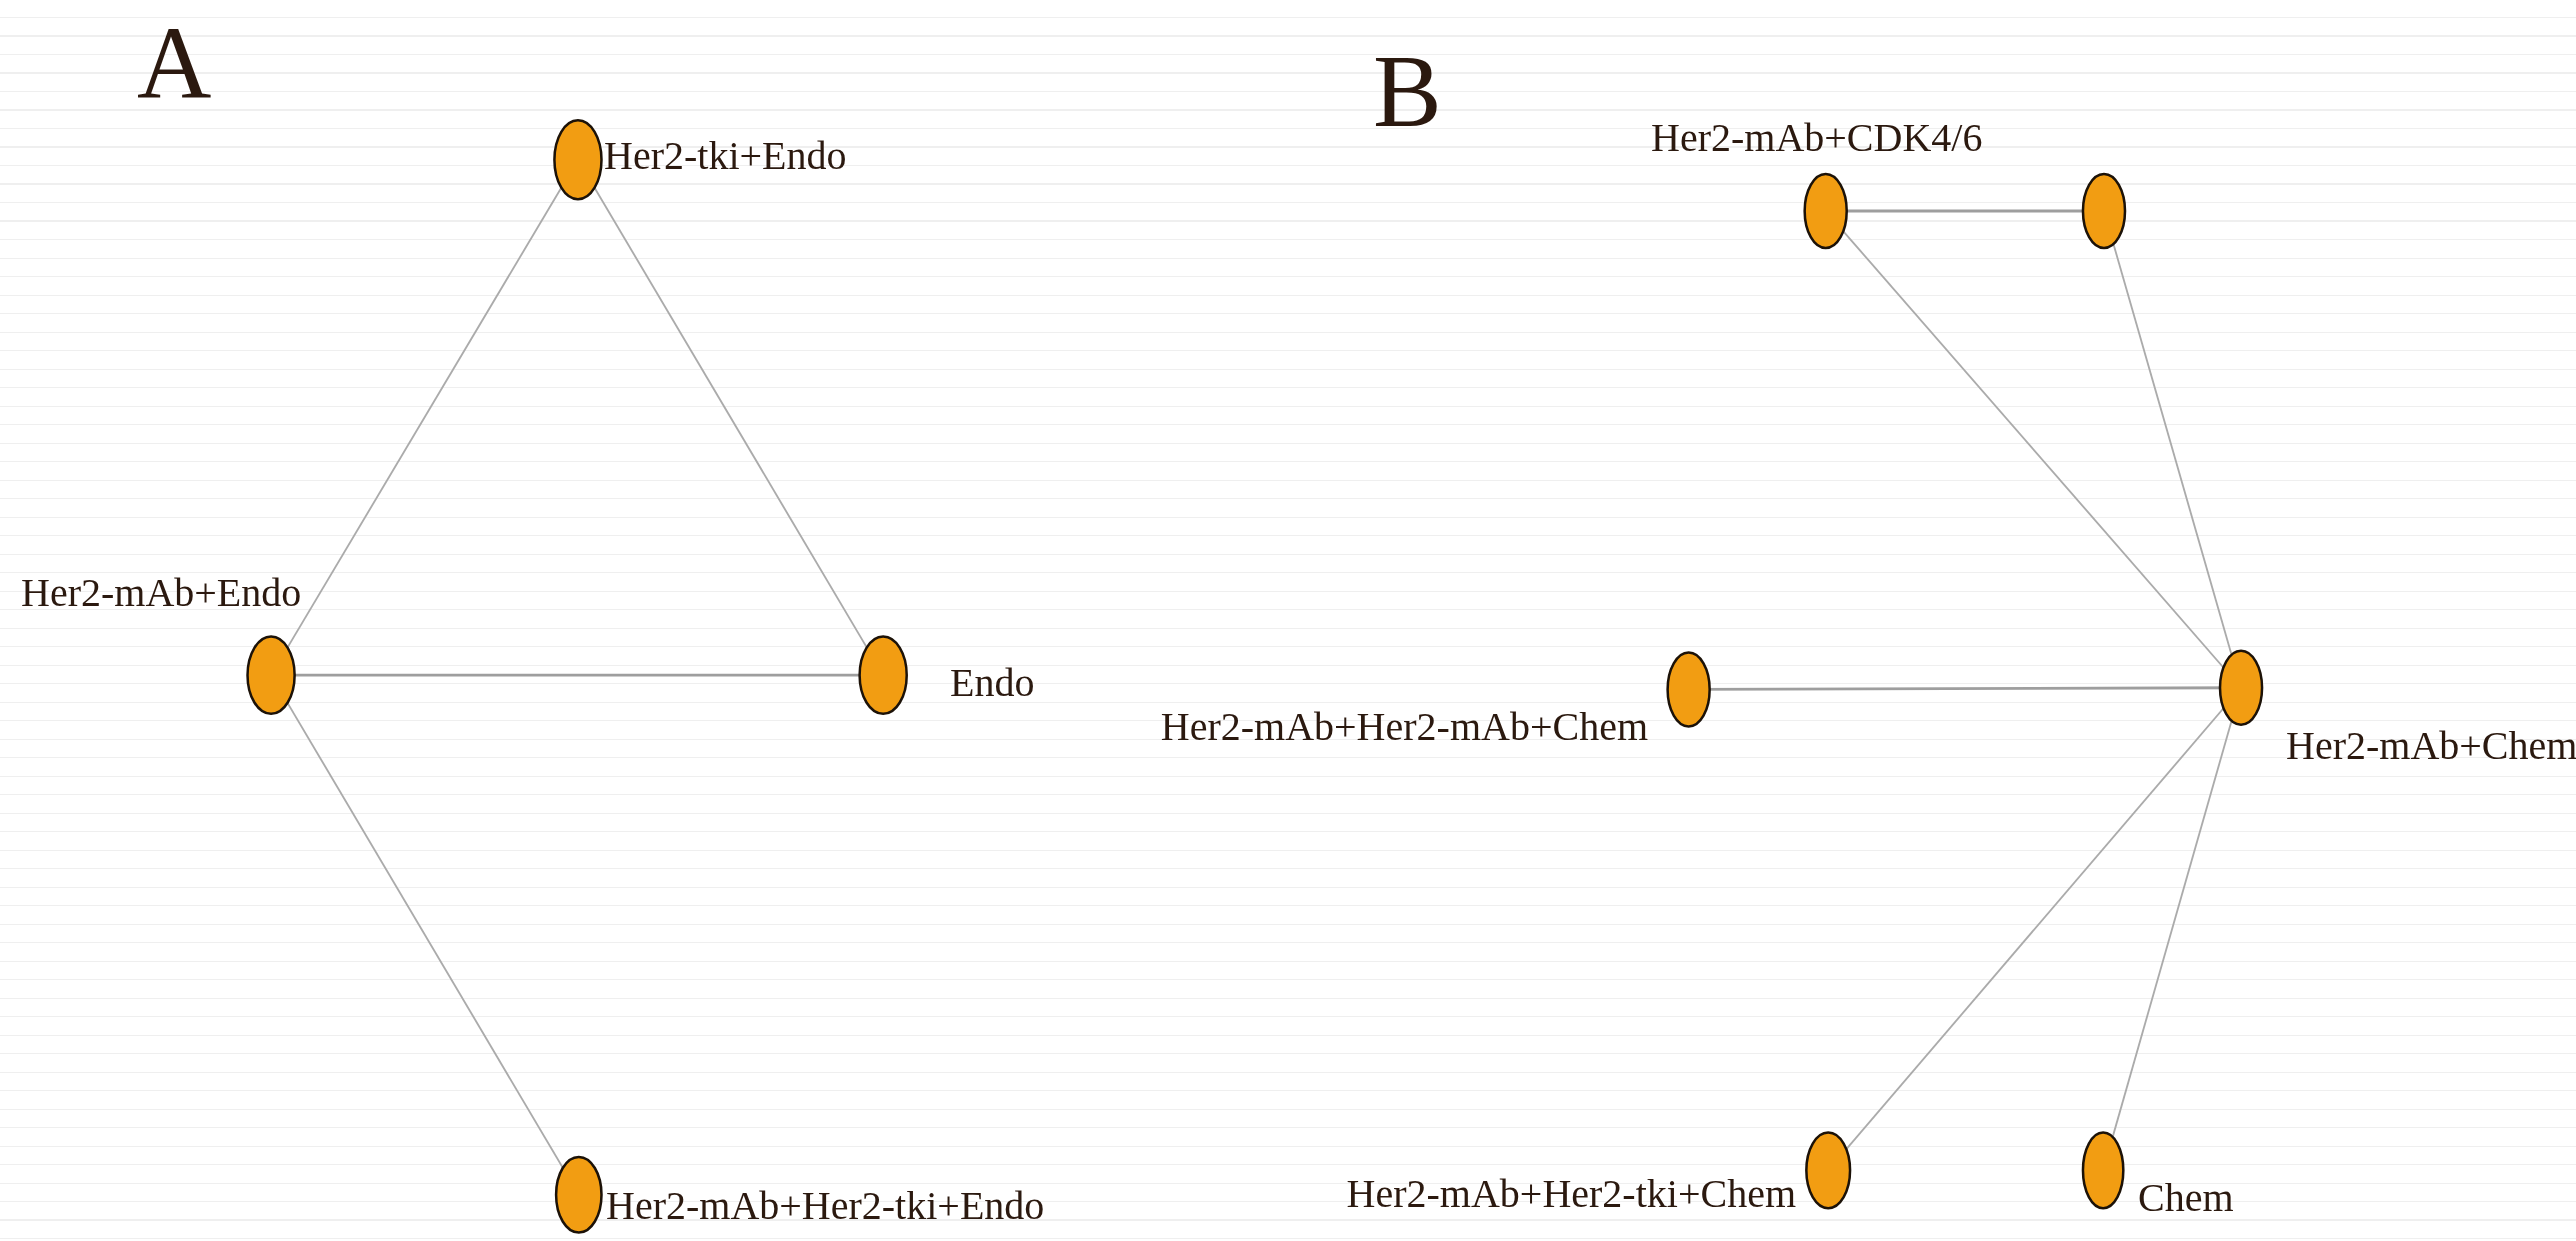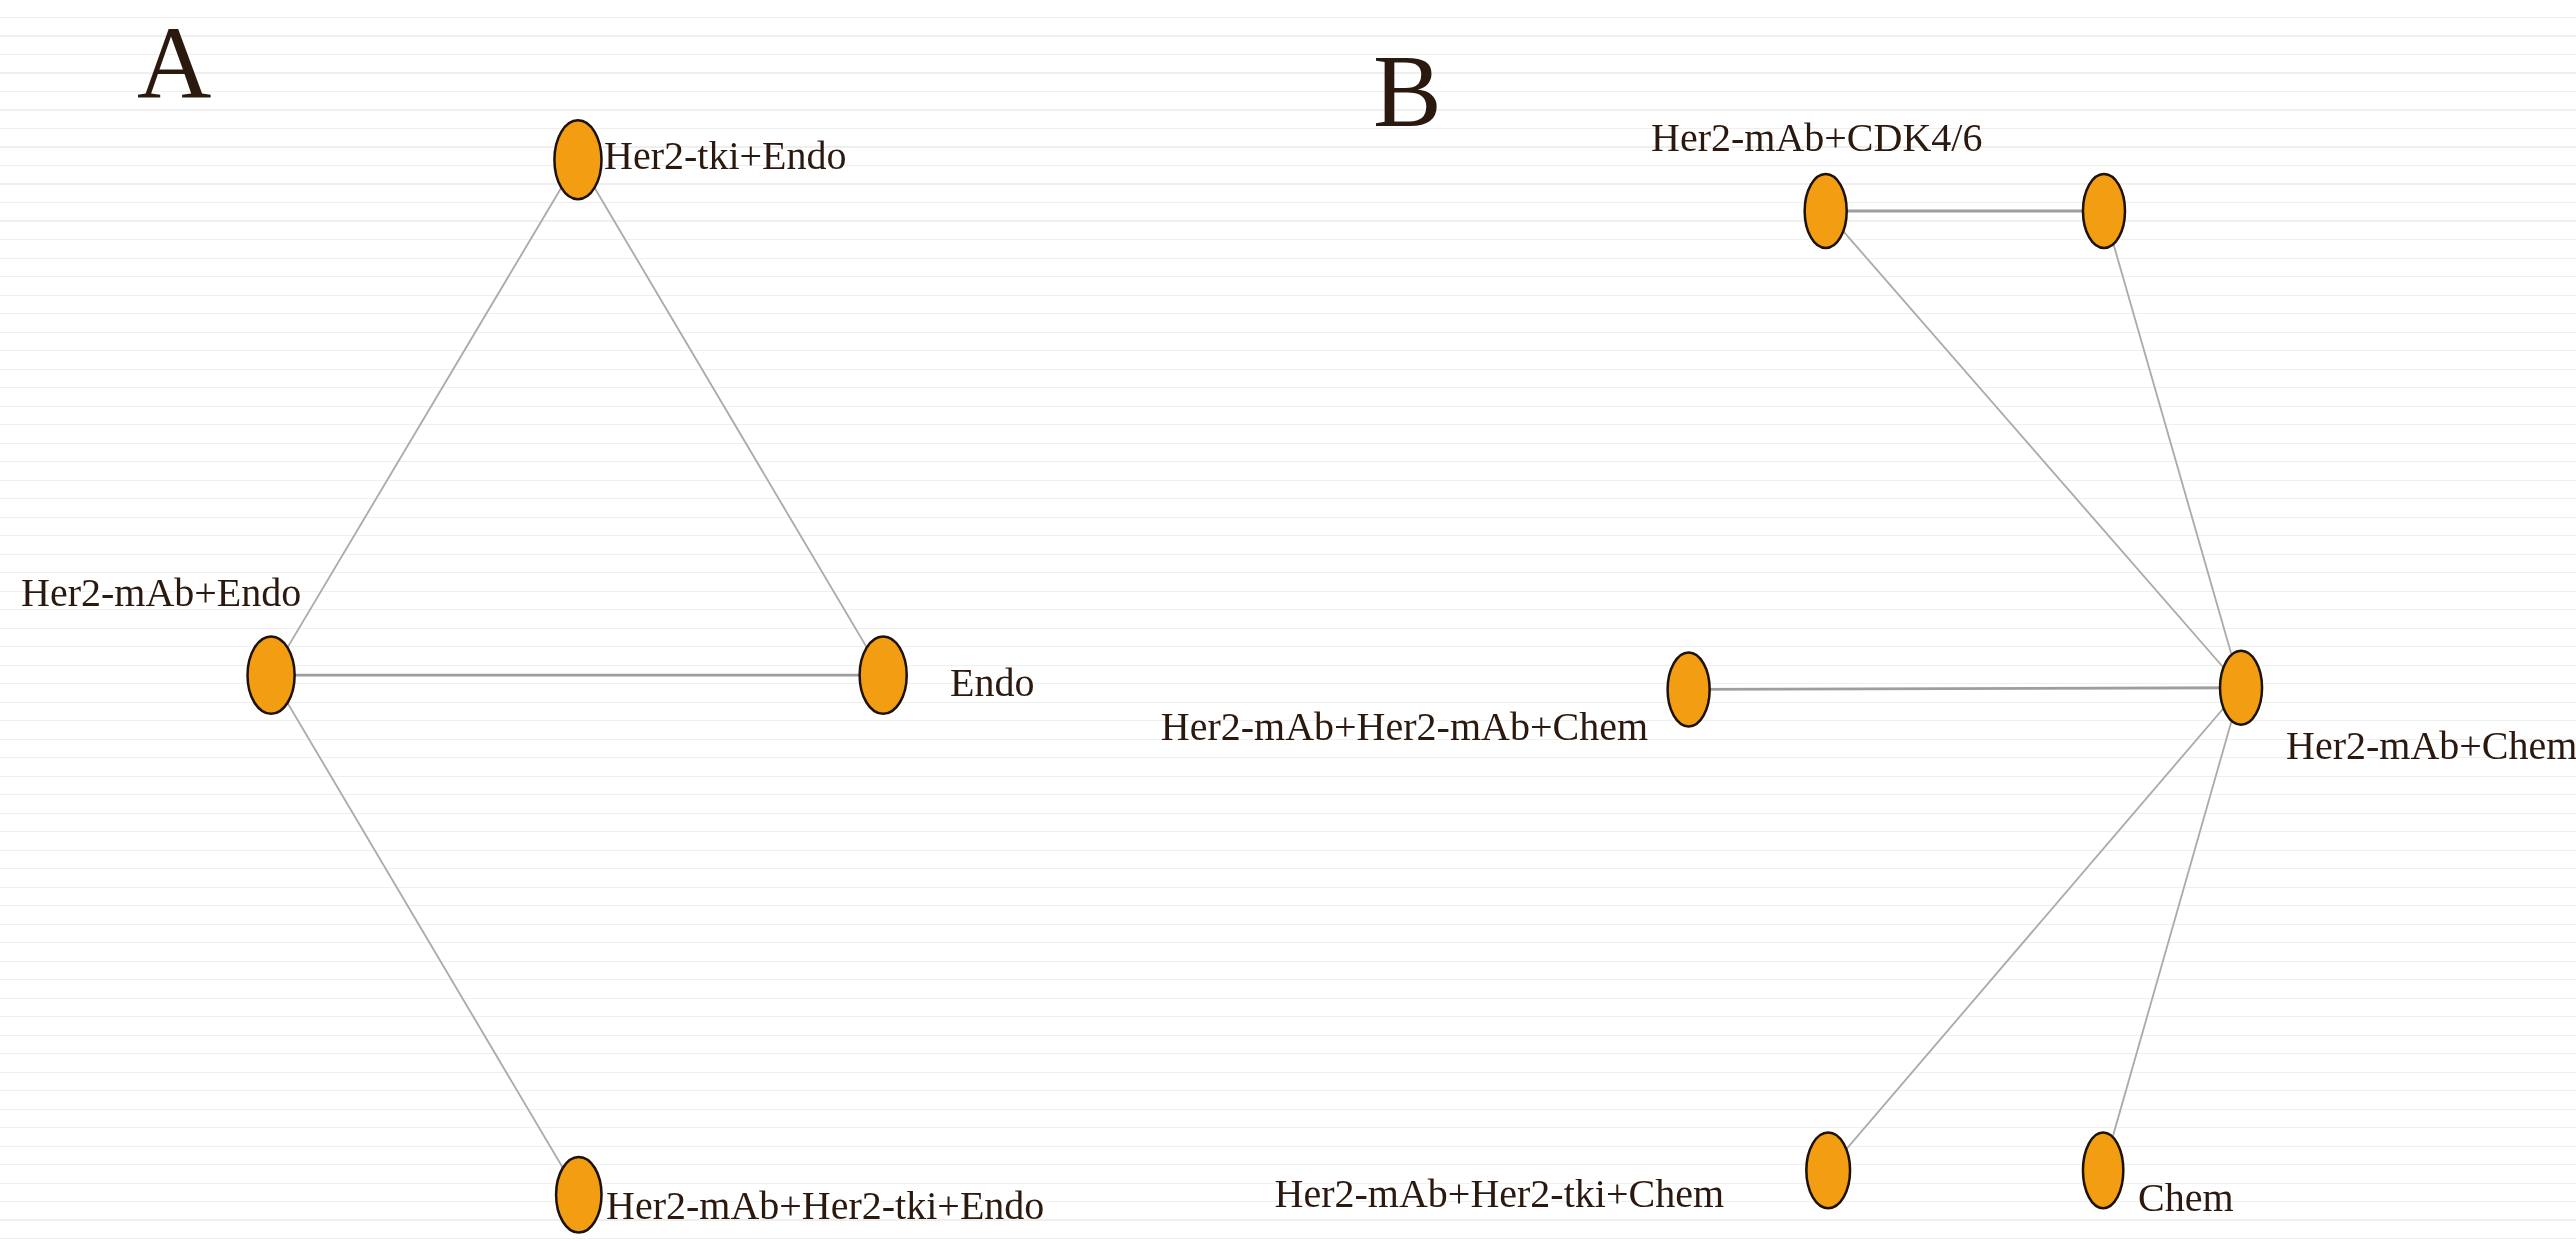--- a/index.html
+++ b/index.html
@@ -75,17 +75,17 @@
   <div class="label-layer">
       <div class="panel-letter" style="left: 137px; top: 11.8px;">A</div>
       <div class="node-label" style="left: 604px; top: 156px; font-family: Liberation Serif, serif;">Her2-tki+Endo</div>
       <div class="node-label" style="left: 21px; top: 593px;">Her2-mAb+Endo</div>
       <div class="node-label" style="left: 910px; top: 683px; margin-left: 40px;">Endo</div>
       <div class="node-label" style="left: 606px; top: 1206px;">Her2-mAb+Her2-tki+Endo</div>
       <div class="panel-letter" style="left: 1373px; top: 40px;">B</div>
       <div class="node-label" style="left: 1627px; top: 138px; margin-left: 24px;">Her2-mAb+CDK4/6</div>
       <div class="node-label right" style="left: 1648px; top: 683px; margin-top: 44px;">Her2-mAb+Her2-mAb+Chem</div>
       <div class="node-label" style="left: 2286px; top: 698px; margin-top: 48px;">Her2-mAb+Chem</div>
-      <div class="node-label right" style="left: 1724px; top: 1194px;">Her2-mAb+Her2-tki+Chem</div>
+      <div class="node-label right" style="left: 1796px; top: 1194px;">Her2-mAb+Her2-tki+Chem</div>
       <div class="node-label" style="left: 2138px; top: 1198px;">Chem</div>
     </div>
 </div>
 
 
 </body></html>

